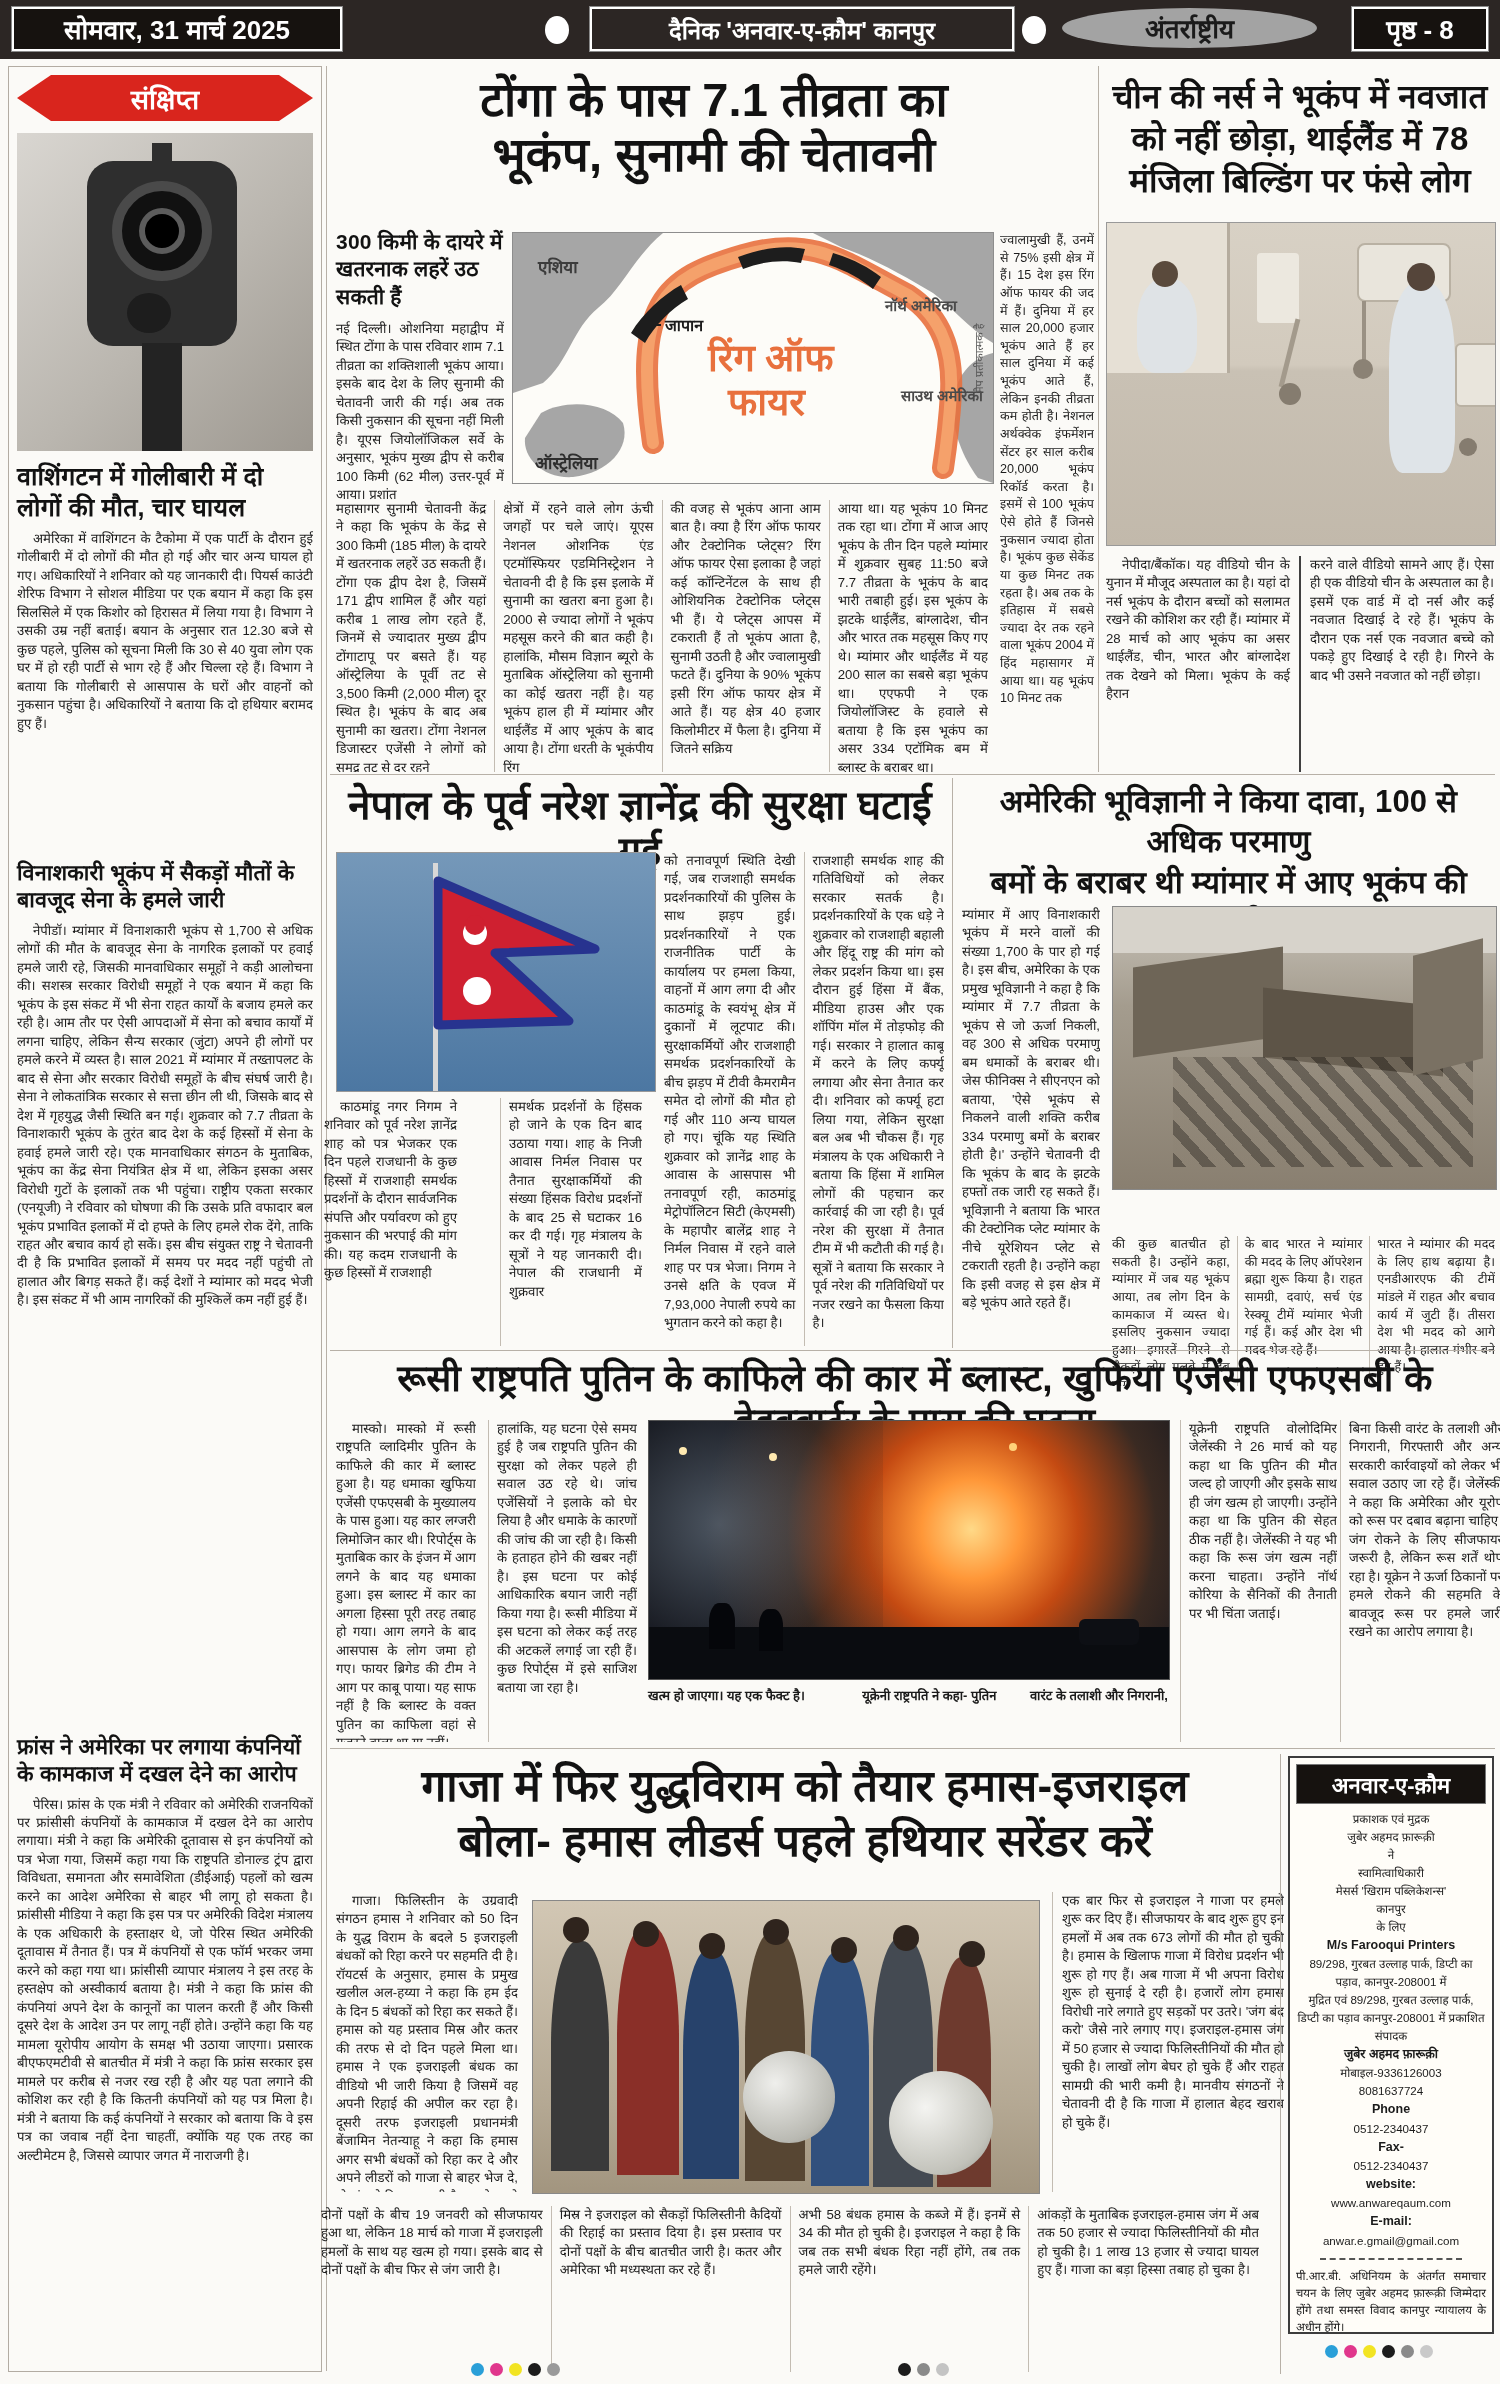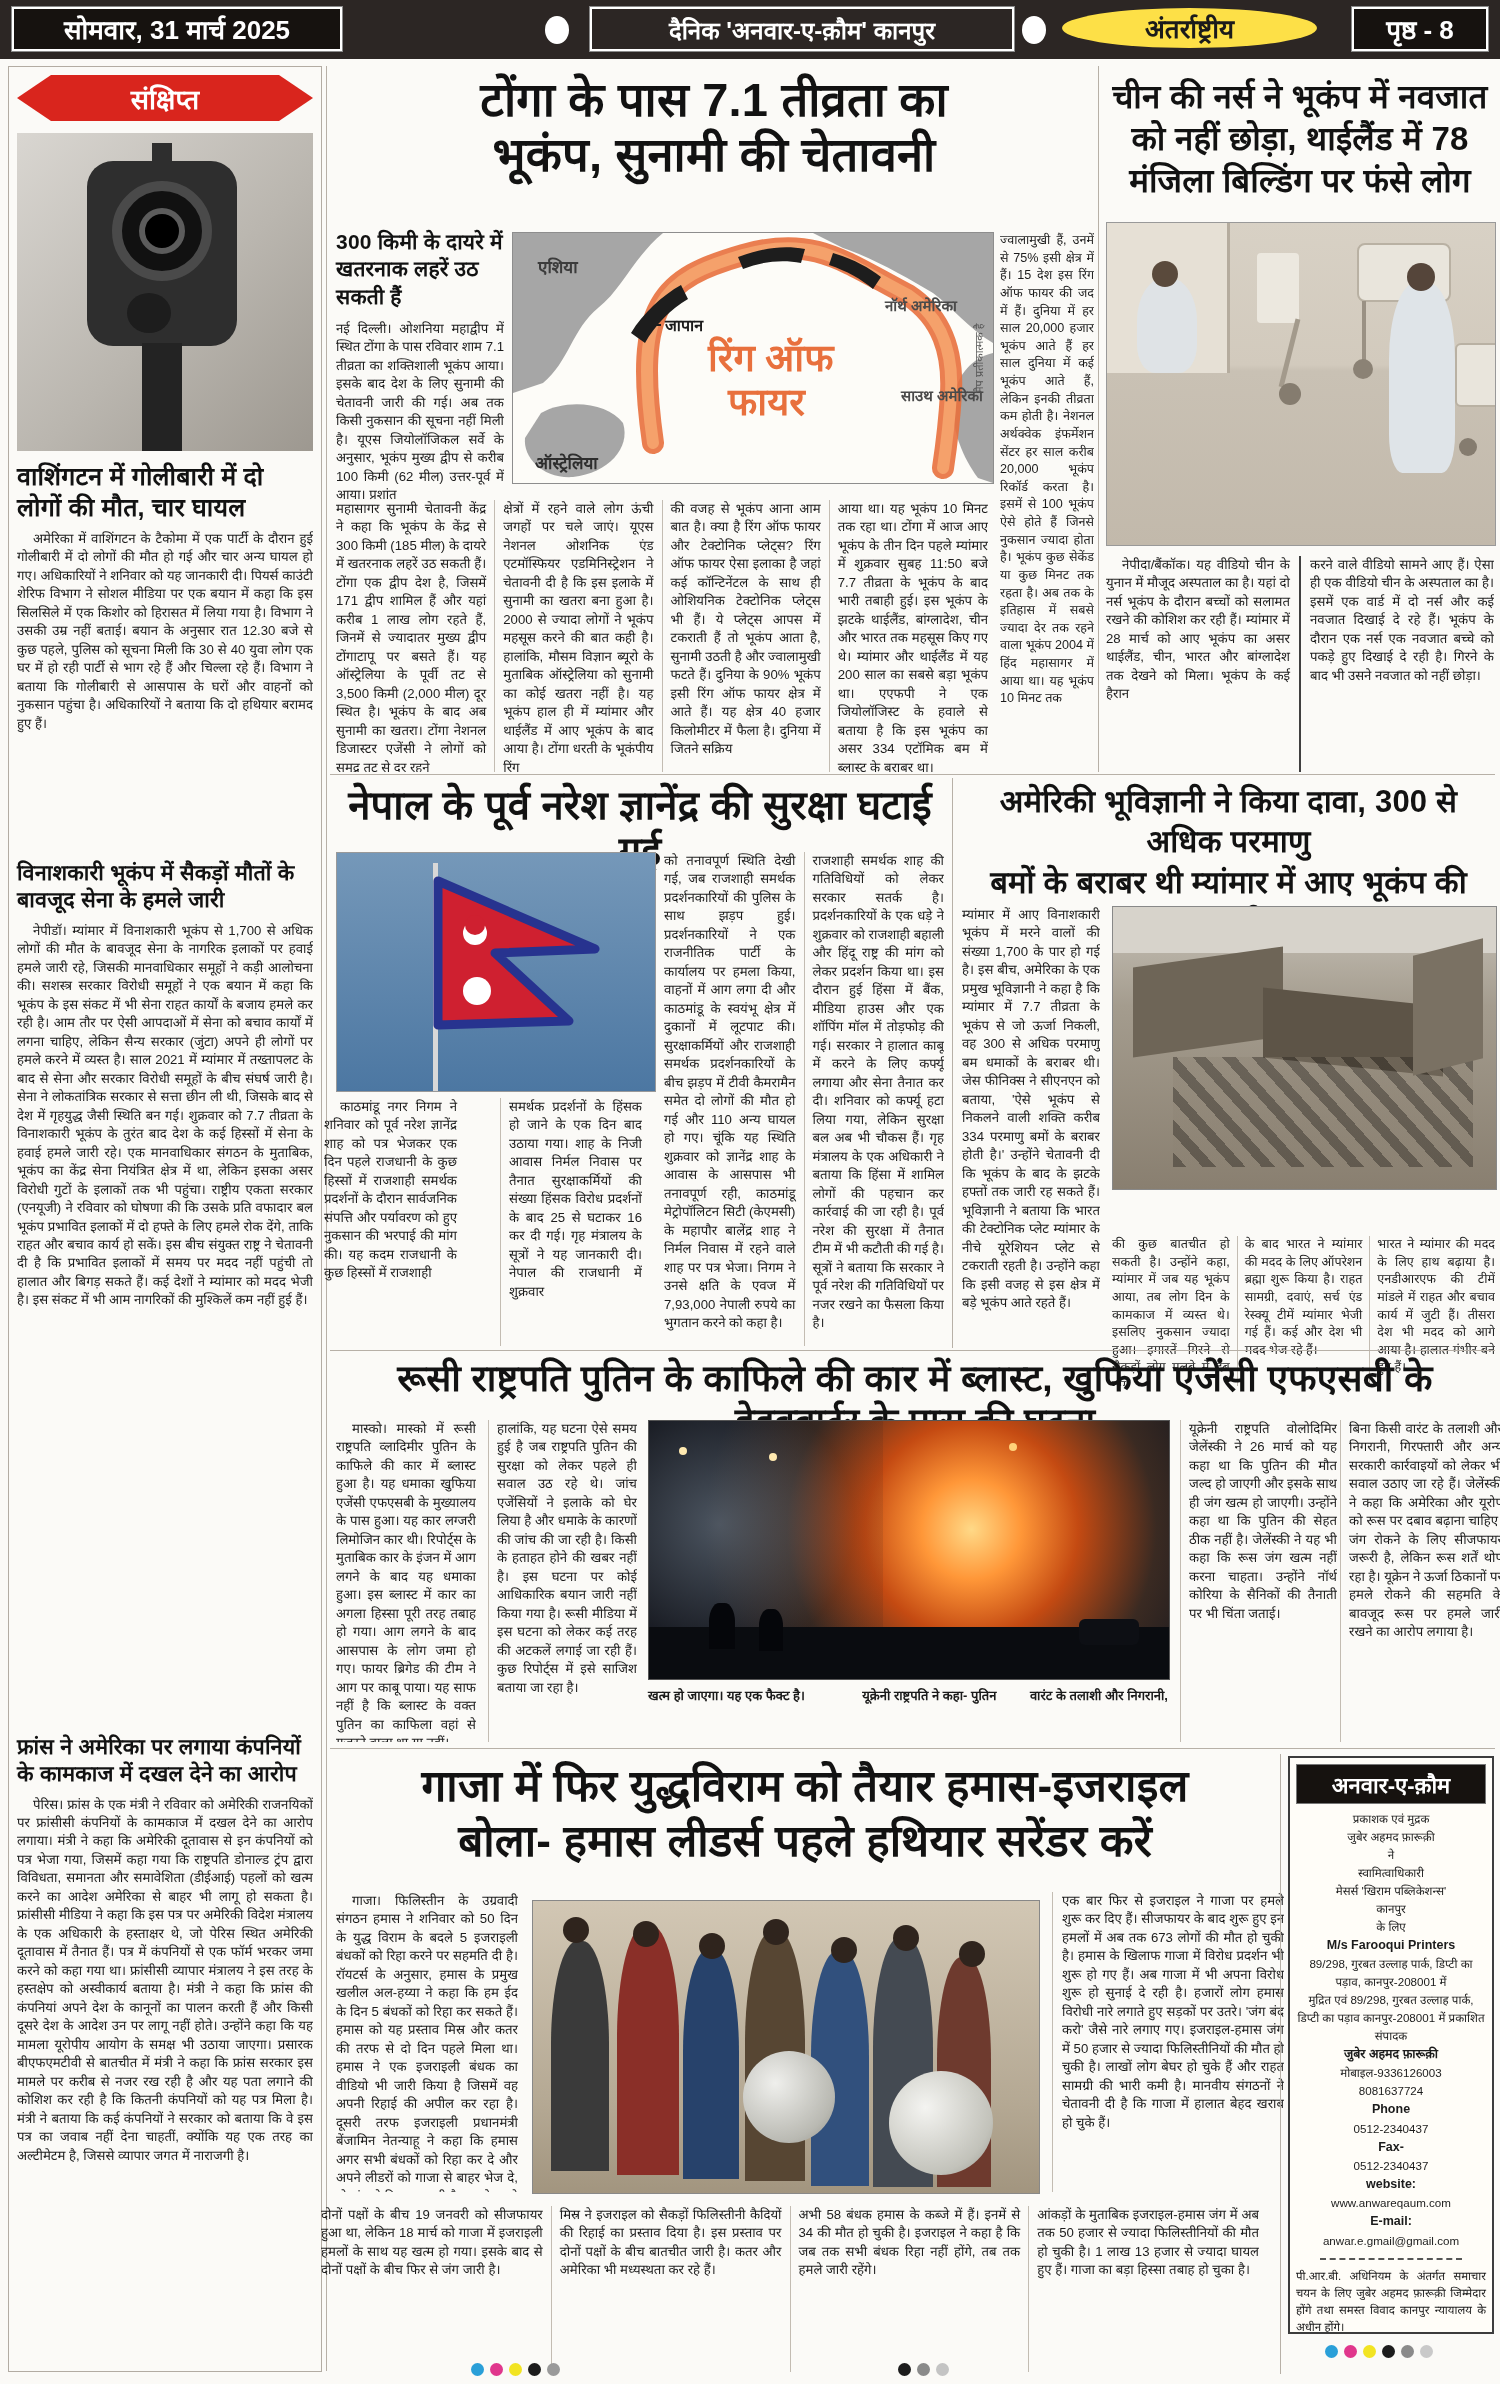--- a/index.html
+++ b/index.html
@@ -3,21 +3,21 @@
 <meta charset="utf-8">
 <style>
   html,body{margin:0;padding:0;background:#e8e4de;}
   #page{position:relative;width:1500px;height:2384px;background:#fbfaf7;margin:0 auto;overflow:hidden;
         font-family:"Liberation Sans","DejaVu Sans",sans-serif;color:#1b1b1b;}
   
   .topbar{position:absolute;left:0;top:0;width:1500px;height:59px;background:#2c2624;}
   .tb-box{position:absolute;top:7px;height:40px;background:#16120f;border:2px solid #fff;outline:1px solid #8a8a8a;
           color:#fff;font-weight:bold;display:flex;align-items:center;justify-content:center;}
   .tb-dot{position:absolute;top:16px;width:24px;height:28px;background:#fff;border-radius:50%;}
-  .tb-ellipse{position:absolute;top:8px;height:40px;background:#fde047;border-radius:50%;color:#1b1b1b;
+  .tb-ellipse{position:absolute;top:8px;height:40px;background:#a3a3a3;border-radius:50%;color:#1b1b1b;
           font-weight:bold;display:flex;align-items:center;justify-content:center;text-align:right;}
   
   .rule-v{position:absolute;width:1px;background:#b7b0a7;}
   .rule-h{position:absolute;height:1px;background:#b7b0a7;}
   
   .headline{font-weight:bold;color:#121212;letter-spacing:.2px;}
   .story-col{font-size:13.2px;line-height:1.4;text-align:justify;color:#1c1c1c;overflow:hidden;text-indent:16px;}
   .nocap{text-indent:0;}
   
   #sidebar{position:absolute;left:8px;top:66px;width:314px;height:2306px;border:1px solid #b3aca3;padding:8px;box-sizing:border-box;overflow:hidden;}
@@ -153,21 +153,21 @@
     <div class="story-col nocap" style="width:50%;padding-left:8px;border-left:1px solid #c3bcb2;height:248px;">समर्थक प्रदर्शनों के हिंसक हो जाने के एक दिन बाद उठाया गया। शाह के निजी आवास निर्मल निवास पर तैनात सुरक्षाकर्मियों की संख्या हिंसक विरोध प्रदर्शनों के बाद 25 से घटाकर 16 कर दी गई। गृह मंत्रालय के सूत्रों ने यह जानकारी दी। नेपाल की राजधानी में शुक्रवार</div>
   </div>
   <div style="position:absolute;left:664px;top:852px;width:280px;height:494px;display:flex;">
     <div class="story-col nocap" style="width:50%;padding-right:8px;height:494px;">को तनावपूर्ण स्थिति देखी गई, जब राजशाही समर्थक प्रदर्शनकारियों की पुलिस के साथ झड़प हुई। प्रदर्शनकारियों ने एक राजनीतिक पार्टी के कार्यालय पर हमला किया, वाहनों में आग लगा दी और काठमांडू के स्वयंभू क्षेत्र में दुकानों में लूटपाट की। सुरक्षाकर्मियों और राजशाही समर्थक प्रदर्शनकारियों के बीच झड़प में टीवी कैमरामैन समेत दो लोगों की मौत हो गई और 110 अन्य घायल हो गए। चूंकि यह स्थिति शुक्रवार को ज्ञानेंद्र शाह के आवास के आसपास भी तनावपूर्ण रही, काठमांडू मेट्रोपॉलिटन सिटी (केएमसी) के महापौर बालेंद्र शाह ने निर्मल निवास में रहने वाले शाह पर पत्र भेजा। निगम ने उनसे क्षति के एवज में 7,93,000 नेपाली रुपये का भुगतान करने को कहा है।</div>
     <div class="story-col nocap" style="width:50%;padding-left:8px;border-left:1px solid #c3bcb2;height:494px;">राजशाही समर्थक शाह की गतिविधियों को लेकर सरकार सतर्क है। प्रदर्शनकारियों के एक धड़े ने शुक्रवार को राजशाही बहाली और हिंदू राष्ट्र की मांग को लेकर प्रदर्शन किया था। इस दौरान हुई हिंसा में बैंक, मीडिया हाउस और एक शॉपिंग मॉल में तोड़फोड़ की गई। सरकार ने हालात काबू में करने के लिए कर्फ्यू लगाया और सेना तैनात कर दी। शनिवार को कर्फ्यू हटा लिया गया, लेकिन सुरक्षा बल अब भी चौकस हैं। गृह मंत्रालय के एक अधिकारी ने बताया कि हिंसा में शामिल लोगों की पहचान कर कार्रवाई की जा रही है। पूर्व नरेश की सुरक्षा में तैनात टीम में भी कटौती की गई है। सूत्रों ने बताया कि सरकार ने पूर्व नरेश की गतिविधियों पर नजर रखने का फैसला किया है।</div>
   </div>
   <div class="rule-v" style="left:952px;top:778px;height:570px;"></div>
 
   <div style="position:absolute;left:962px;top:782px;width:533px;">
     <div class="headline" style="font-size:31px;text-align:center;line-height:1.3;">
-      <div>अमेरिकी भूविज्ञानी ने किया दावा, 300 से अधिक परमाणु</div>
+      <div>अमेरिकी भूविज्ञानी ने किया दावा, 100 से अधिक परमाणु</div>
       <div>बमों के बराबर थी म्यांमार में आए भूकंप की ऊर्जा</div>
     </div>
   </div>
   <div class="story-col nocap" style="position:absolute;left:962px;top:906px;width:138px;height:440px;">म्यांमार में आए विनाशकारी भूकंप में मरने वालों की संख्या 1,700 के पार हो गई है। इस बीच, अमेरिका के एक प्रमुख भूविज्ञानी ने कहा है कि म्यांमार में 7.7 तीव्रता के भूकंप से जो ऊर्जा निकली, वह 300 से अधिक परमाणु बम धमाकों के बराबर थी। जेस फीनिक्स ने सीएनएन को बताया, 'ऐसे भूकंप से निकलने वाली शक्ति करीब 334 परमाणु बमों के बराबर होती है।' उन्होंने चेतावनी दी कि भूकंप के बाद के झटके हफ्तों तक जारी रह सकते हैं। भूविज्ञानी ने बताया कि भारत की टेक्टोनिक प्लेट म्यांमार के नीचे यूरेशियन प्लेट से टकराती रहती है। उन्होंने कहा कि इसी वजह से इस क्षेत्र में बड़े भूकंप आते रहते हैं।</div>
   <div class="photo" style="position:absolute;left:1112px;top:906px;width:383px;height:282px;border:1px solid #888;background:linear-gradient(#c7c2b8 0%,#a49c8e 35%,#897f70 100%);">
     <div style="position:absolute;left:0;top:0;width:100%;height:46px;background:#d7d3cb;"></div>
     <div style="position:absolute;left:20px;top:50px;width:150px;height:90px;background:#6e6557;transform:skewY(-8deg);"></div>
     <div style="position:absolute;left:150px;top:90px;width:180px;height:70px;background:#5d5447;transform:skewY(6deg);"></div>
     <div style="position:absolute;left:60px;top:150px;width:300px;height:110px;background:repeating-linear-gradient(48deg,rgba(45,40,34,.45) 0 10px,rgba(140,130,115,.35) 10px 22px);"></div>
     <div style="position:absolute;left:300px;top:40px;width:70px;height:120px;background:#7a7163;transform:skewY(-14deg);"></div>

